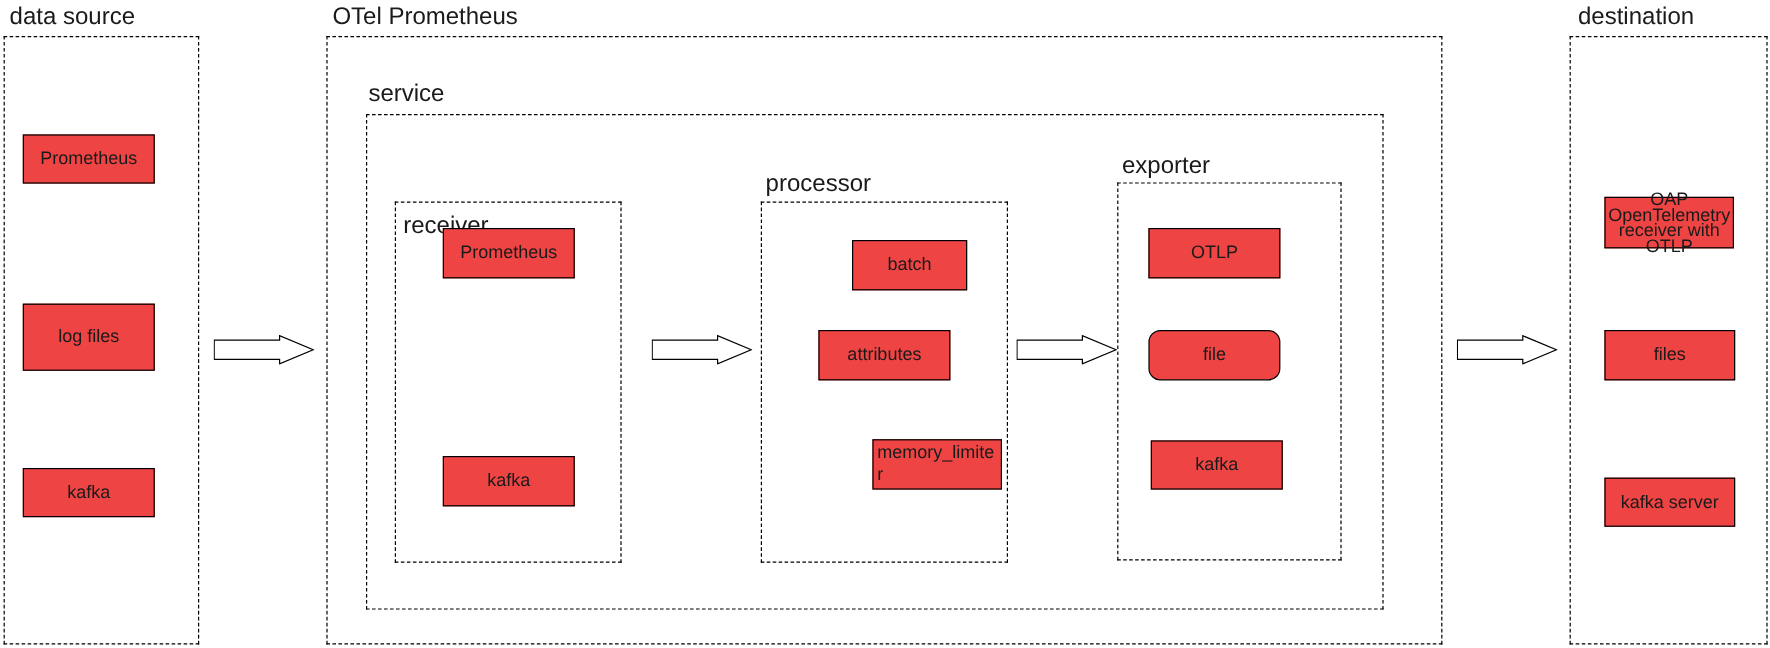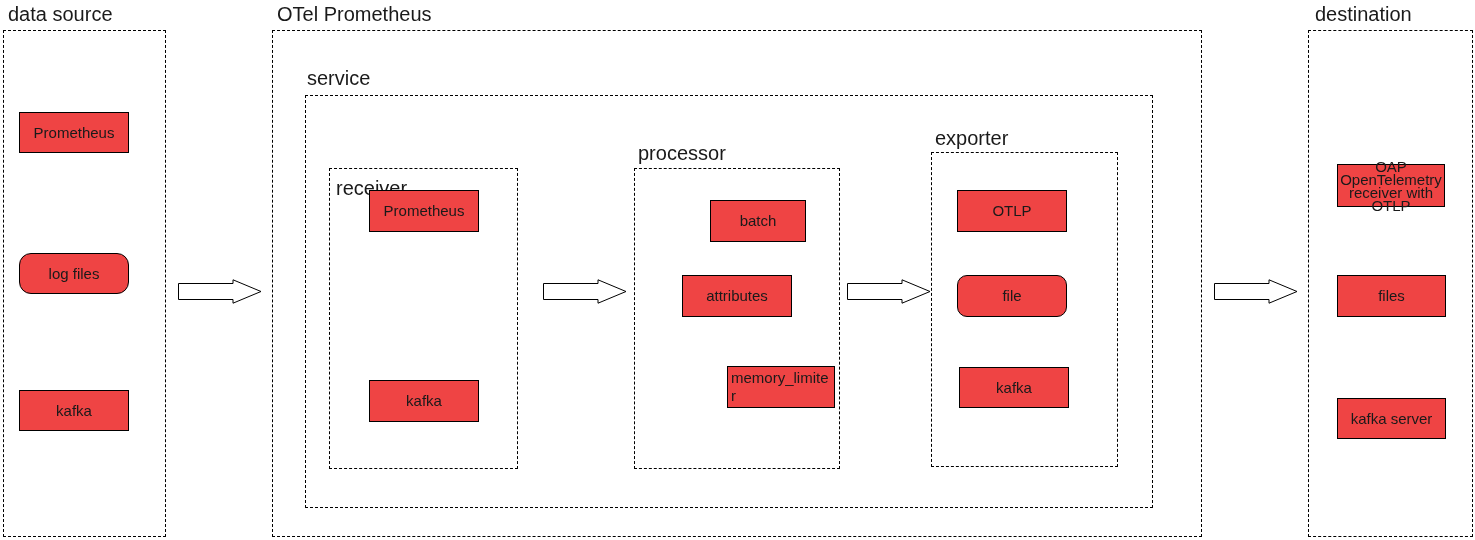--- a/index.html
+++ b/index.html
@@ -53,21 +53,21 @@
   .arrow svg { display: block; width: 100%; height: 100%; }
 </style>
 </head>
 <body>
 
 <div class="canvas">
 
   <div class="group-label" style="left:8px; top:6px;">data source</div>
   <div class="dashed" style="left:3px; top:30px; width:163px; height:507px;"></div>
   <div class="node" style="left:19px; top:112px; width:110px; height:41px;">Prometheus</div>
-  <div class="node" style="left:19px; top:253px; width:110px; height:41px;border-radius:12px;">log files</div>
+  <div class="node" style="left:19px; top:253px; width:110px; height:56px;">log files</div>
   <div class="node" style="left:19px; top:390px; width:110px; height:41px;">kafka</div>
 
   <div class="arrow" style="left:178px; top:279px;">
     <svg viewBox="0 0 84 25">
       <polygon points="0.5,4.5 55,4.5 55,0.8 83,12.5 55,24.2 55,20.5 0.5,20.5" fill="#ffffff" stroke="#000000" stroke-width="1"></polygon>
     </svg>
   </div>
 
   <div class="group-label" style="left:277px; top:6px;">OTel Prometheus</div>
   <div class="dashed" style="left:272px; top:30px; width:930px; height:507px;"></div>

